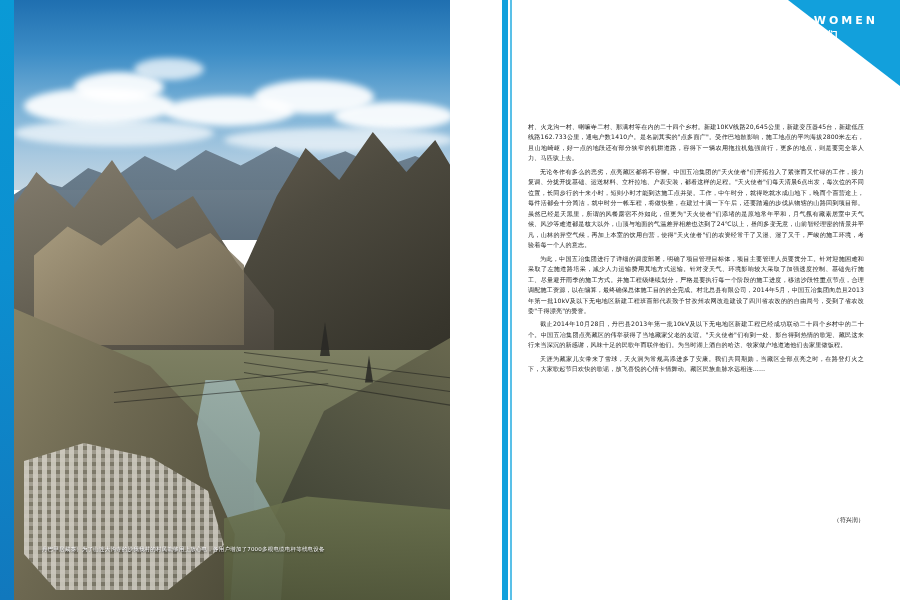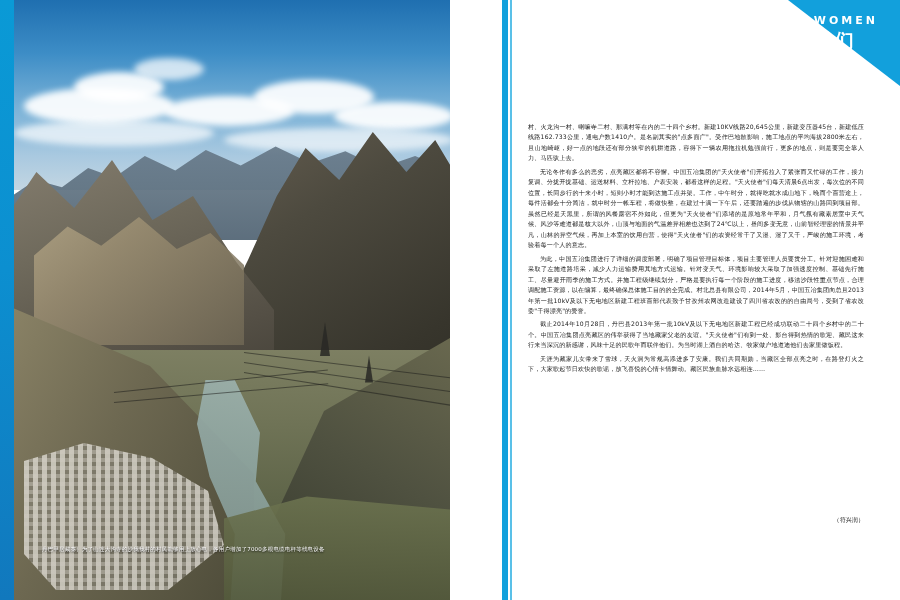--- a/index.html
+++ b/index.html
@@ -193,21 +193,21 @@
     color: #ffffff;
   }
   .head-en {
     font-size: 11px;
     letter-spacing: 3px;
     font-weight: 700;
     line-height: 1.2;
     color: #ffffff;
   }
   .head-cn {
-    font-size: 19px;
+    font-size: 11px;
     letter-spacing: 2px;
     font-weight: 700;
     margin-top: 1px;
     color: #ffffff;
   }
   .body-col {
     position: absolute;
     left: 78px;
     top: 122px;
     width: 336px;

